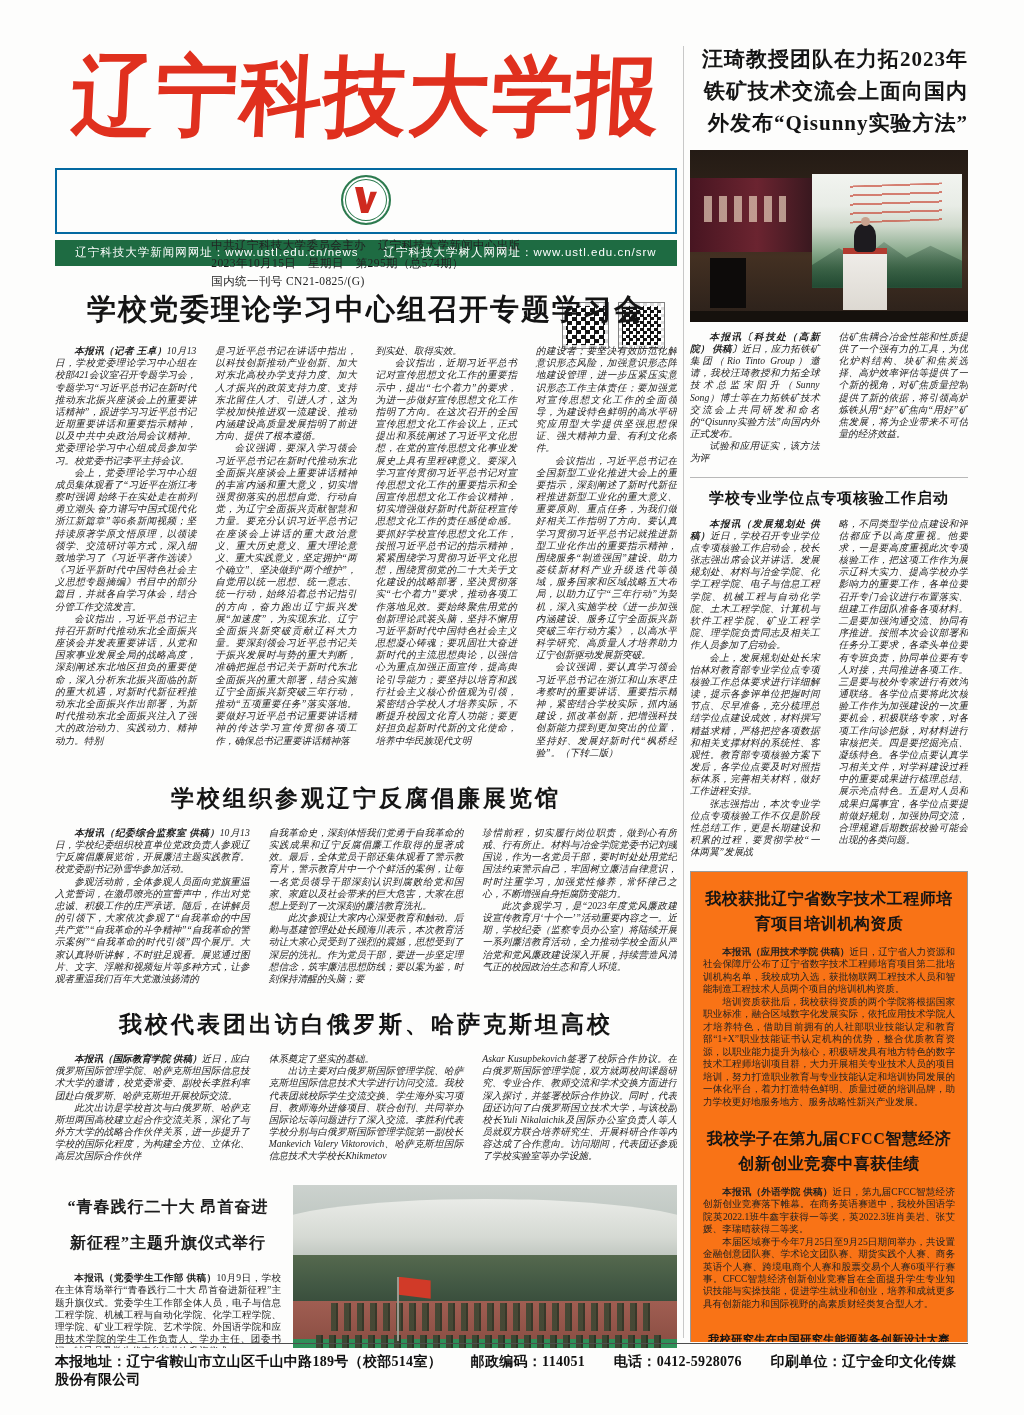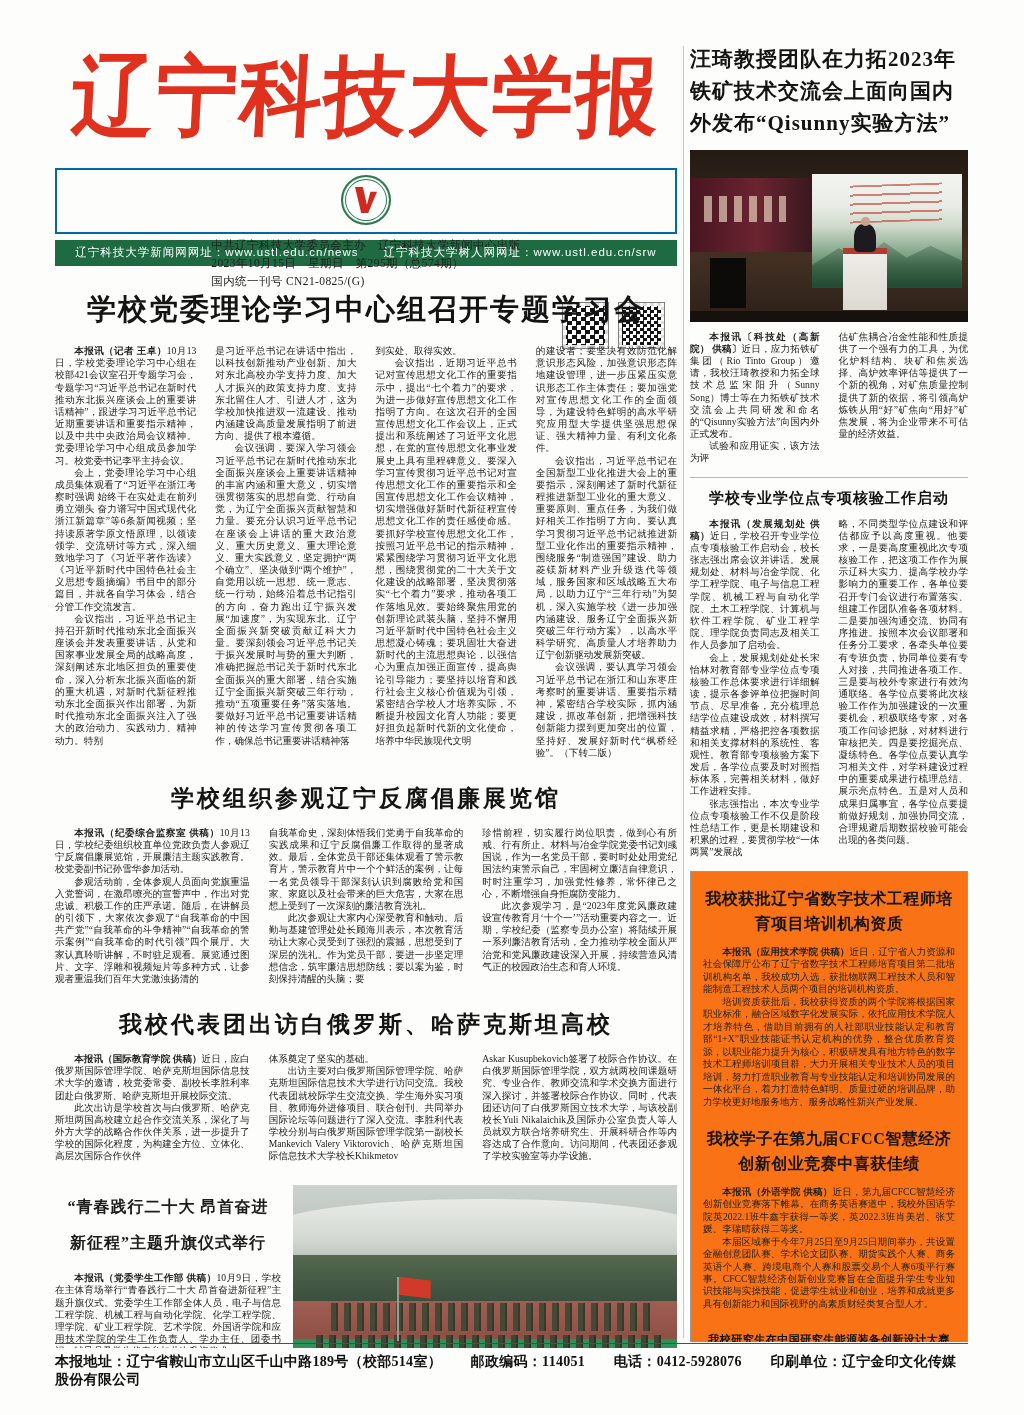--- a/index.html
+++ b/index.html
@@ -37,21 +37,21 @@
   .band { margin-top:6px; background:#1e6b42; color:#fff; font-size:11.5px;
     text-align:center; padding:5px 8px 6px; letter-spacing:1px;
     font-family:"Liberation Sans", sans-serif; }
 
   
   h1,h2,h3 { font-family:"Liberation Serif", serif; color:#141414; font-weight:bold; margin:0; }
   .lead h1  { font-size:29px; text-align:center; letter-spacing:2px; margin:24px 0 15px; }
   .article h2 { font-size:23px; text-align:center; letter-spacing:3px; margin:24px 0 13px; }
 
   
-  .cols { display:flex; gap:19px; }
+  .cols { display:flex; gap:19px;font-style:italic; }
   .col { flex:1; min-width:0; }
   .bodytext p { margin:0; font-size:9.6px; line-height:1.27; text-align:justify;
     text-justify:inter-character; text-indent:2em; color:#222; }
   .bodytext p.cont { text-indent:0; }
   .byline { font-weight:bold; }
 
   
   .bottomrow { display:flex; gap:12px; margin-top:22px; }
   .flagbox { width:226px; flex:0 0 auto; }
   .flag-head { font-size:16px; font-weight:bold; text-align:center; line-height:2.3;
@@ -70,21 +70,21 @@
   .g-row { position:absolute; height:32px;
     background:repeating-linear-gradient(90deg,#3d4733 0 5px,#2d3526 5px 7px,transparent 7px 13px); }
   .g-row.r1 { top:118px; left:10%; width:84%; height:28px; opacity:.9; }
   .g-row.r2 { top:150px; left:6%;  width:90%; }
   .g-row.r3 { top:186px; left:9%;  width:86%; height:38px; }
   .p2-pole { position:absolute; left:27%; top:92px; width:2px; height:64px; background:#9a9a90; }
   .p2-flag { position:absolute; left:calc(27% + 2px); top:92px; width:32px; height:22px;
     background:#d13a28; clip-path:polygon(0 0,100% 18%,100% 100%,0 82%); }
 
   
-  .r-head1 { font-size:21px; text-align:left; line-height:1.52; letter-spacing:1px; margin:2px 0 10px; }
+  .r-head1 { font-size:21px; text-align:right; line-height:1.52; letter-spacing:1px; margin:2px 0 10px; }
   .photo1 { position:relative; height:172px; overflow:hidden;
     background:linear-gradient(180deg,#241b15 0%,#32251a 35%,#433022 62%,#2a201a 100%); }
   .p1-screen { position:absolute; right:6px; top:24px; width:150px; height:114px;
     background:linear-gradient(180deg,#f2f4f0 0%,#e8ece6 28%,#cfd9cc 46%,#8fae92 66%,#57825f 83%,#2f5e41 100%); }
   .p1-mtn { position:absolute; right:6px; top:78px; width:150px; height:60px;
     background:linear-gradient(180deg,rgba(25,60,40,.15),rgba(25,60,40,.6));
     clip-path:polygon(0 100%,0 62%,18% 34%,32% 56%,48% 24%,63% 50%,79% 30%,100% 55%,100% 100%); }
   .p1-slides { position:absolute; right:26px; top:34px; width:92px; height:38px; opacity:.75;
     background:repeating-linear-gradient(180deg,rgba(198,62,44,.85) 0 2px,transparent 2px 9px);
     transform:skewY(-2deg); }

